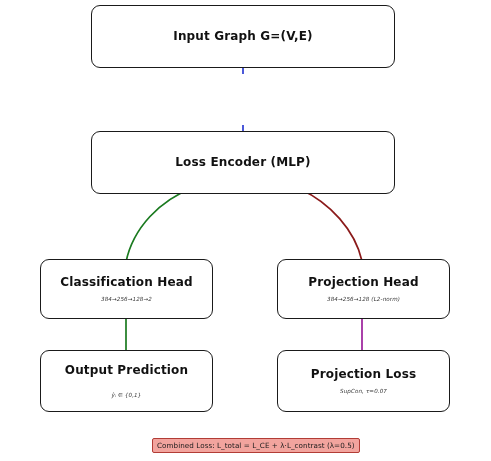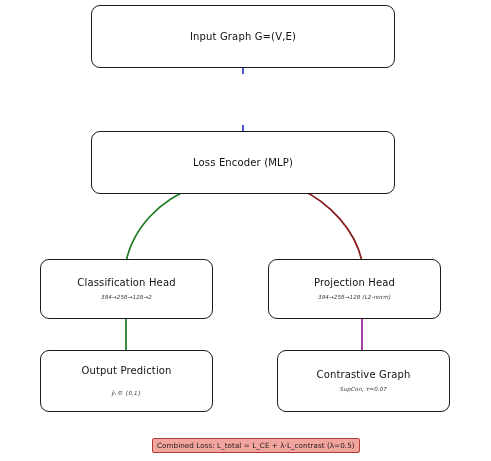--- a/index.html
+++ b/index.html
@@ -33,43 +33,43 @@
     background: #ffffff;
     border: 1.6px solid #1a1a1a;
     border-radius: 9px;
     display: flex;
     flex-direction: column;
     align-items: center;
     justify-content: center;
     text-align: center;
   }
   .node .title {
-    font-size: 10px;
-    font-weight: normal;
+    font-size: 12px;
+    font-weight: bold;
     color: #111111;
     letter-spacing: 0.15px;
     line-height: 1.1;
   }
   .node .subtitle {
     font-size: 5.6px;
     font-style: italic;
     color: #3a3a3a;
     margin-top: 6px;
     line-height: 1.1;
     letter-spacing: 0.1px;
   }
 
   
   #node-input   { left: 91px;  top: 5px;   width: 304px; height: 63px; }
   #node-gcn     { left: 91px;  top: 68px;  width: 304px; height: 63px; }
   #node-edge    { left: 91px;  top: 131px; width: 304px; height: 63px; }
 
   
   #node-clshead { left: 40px;  top: 259px; width: 173px; height: 60px; }
-  #node-projhead{ left: 268px; top: 259px; width: 173px; height: 60px; }
+  #node-projhead{ left: 277px; top: 259px; width: 173px; height: 60px; }
 
   
   #node-output  { left: 40px;  top: 350px; width: 173px; height: 62px; gap: 8px; }
   #node-loss    { left: 277px; top: 350px; width: 173px; height: 62px; }
 
   
   #combined-loss {
     position: absolute;
     left: 152px;
     top: 438px;
@@ -126,19 +126,19 @@
     <div class="title">Projection Head</div>
     <div class="subtitle">384→256→128 (L2-norm)</div>
   </div>
 
   <div class="node" id="node-output">
     <div class="title">Output Prediction</div>
     <div class="subtitle">ŷᵢ ∈ {0,1}</div>
   </div>
 
   <div class="node" id="node-loss">
-    <div class="title">Contrastive Graph</div>
+    <div class="title">Projection Loss</div>
     <div class="subtitle">SupCon, τ=0.07</div>
   </div>
 
   <div id="combined-loss">Combined Loss: L_total = L_CE + λ·L_contrast (λ=0.5)</div>
 
 </div>
 
 </body></html>

